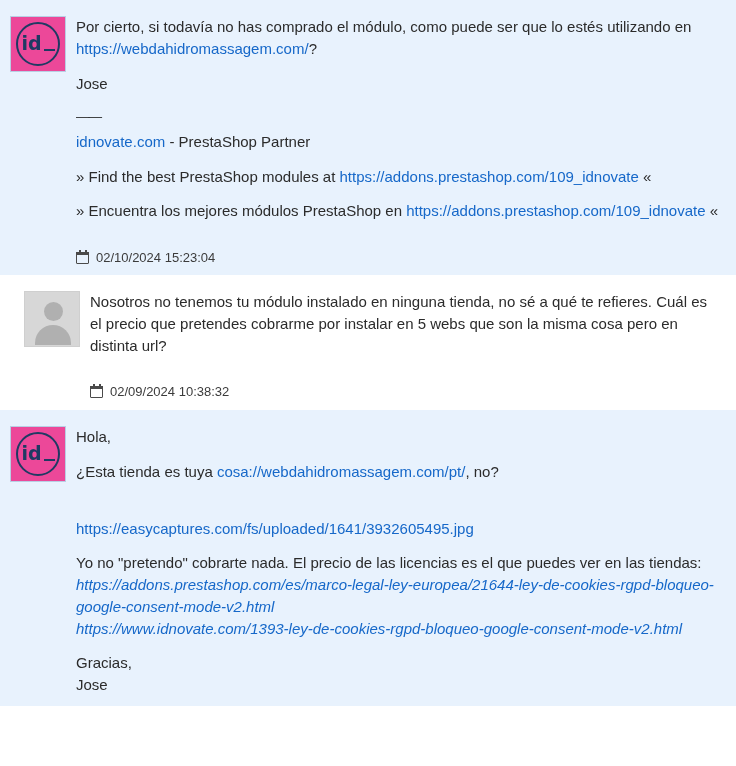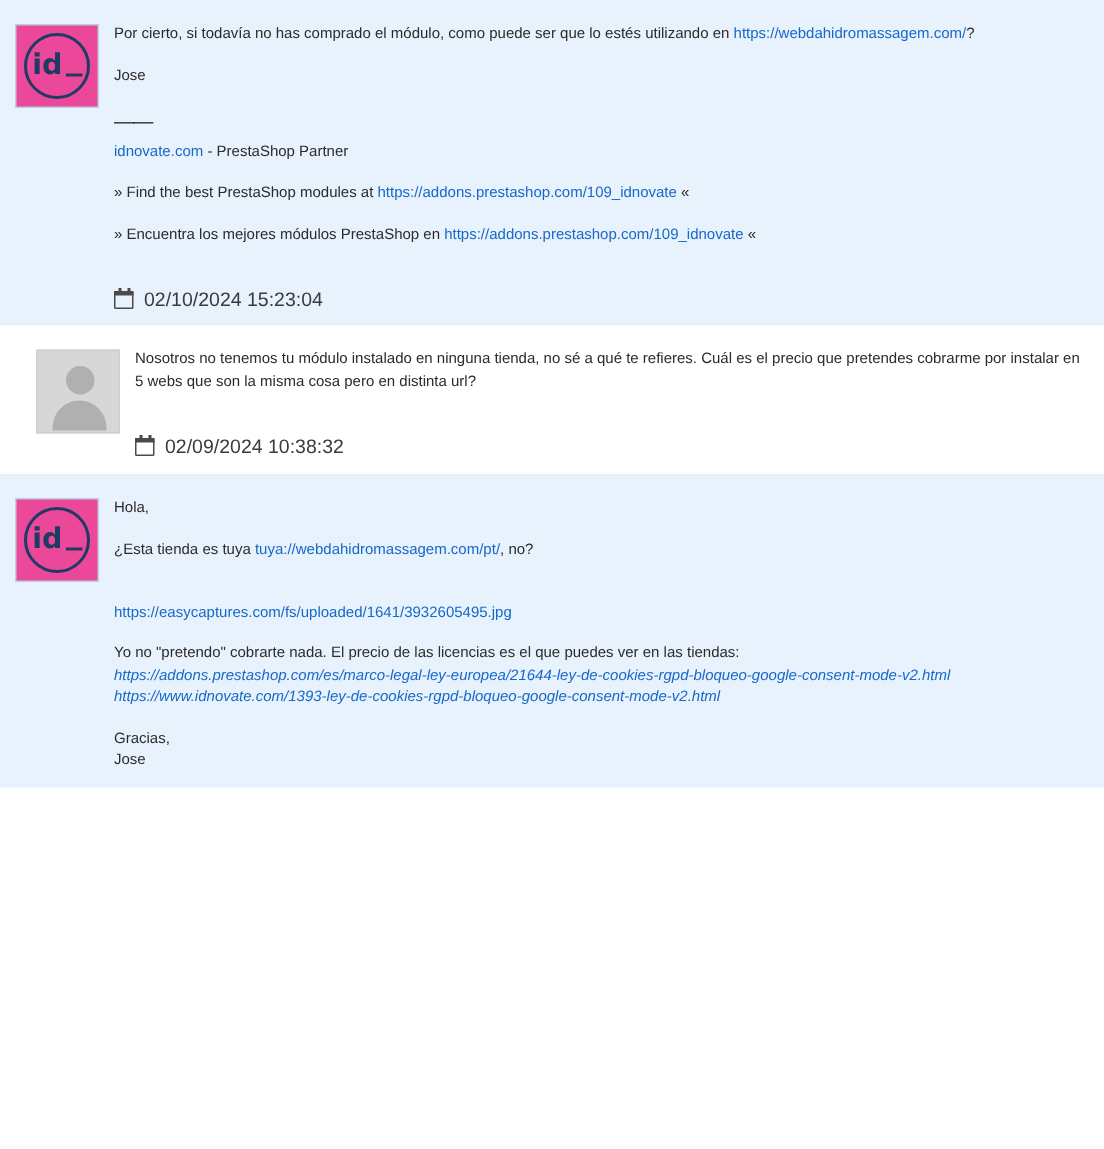--- a/index.html
+++ b/index.html
@@ -84,21 +84,21 @@
   }
 
   .body-col {
     flex: 1 1 auto;
     padding-right: 16px;
     padding-top: 2px;
     min-width: 0;
   }
 
   .line {
-    font-size: 10px;
+    font-size: 15px;
     color: #2b2b2b;
     line-height: 1.45;
     margin: 0 0 0 0;
     word-wrap: break-word;
   }
   .para { margin-bottom: 13px; }
   .para:last-child { margin-bottom: 0; }
 
   a.link {
     color: #1668c9;
@@ -204,19 +204,19 @@
       <div class="avatar-col">
         <div class="avatar">
           <div class="logo-circle">
             <span class="lg-id">id</span>
             <span class="lg-underscore"></span>
           </div>
         </div>
       </div>
       <div class="body-col">
         <div class="line para">Hola,</div>
-        <div class="line para"><span>¿Esta tienda es tuya </span><a class="link" href="#">tuya://webdahidromassagem.com/pt/</a><span>, no?</span></div>
+        <div class="line para"><span>¿Esta tienda es tuya </span><a class="link" href="#">cosa://webdahidromassagem.com/pt/</a><span>, no?</span></div>
         <div class="line para"><br><a class="link" href="#">https://easycaptures.com/fs/uploaded/1641/3932605495.jpg</a></div>
         <div class="line para"><span>Yo no "pretendo" cobrarte nada. El precio de las licencias es el que puedes ver en las tiendas:</span><br><a class="link italic" href="#">https://addons.prestashop.com/es/marco-legal-ley-europea/21644-ley-de-cookies-rgpd-bloqueo-google-consent-mode-v2.html</a><br><a class="link italic" href="#">https://www.idnovate.com/1393-ley-de-cookies-rgpd-bloqueo-google-consent-mode-v2.html</a></div>
         <div class="line para"><span>Gracias,</span><br><span>Jose</span></div>
       </div>
     </div>
   </div>
 
 </body></html>

